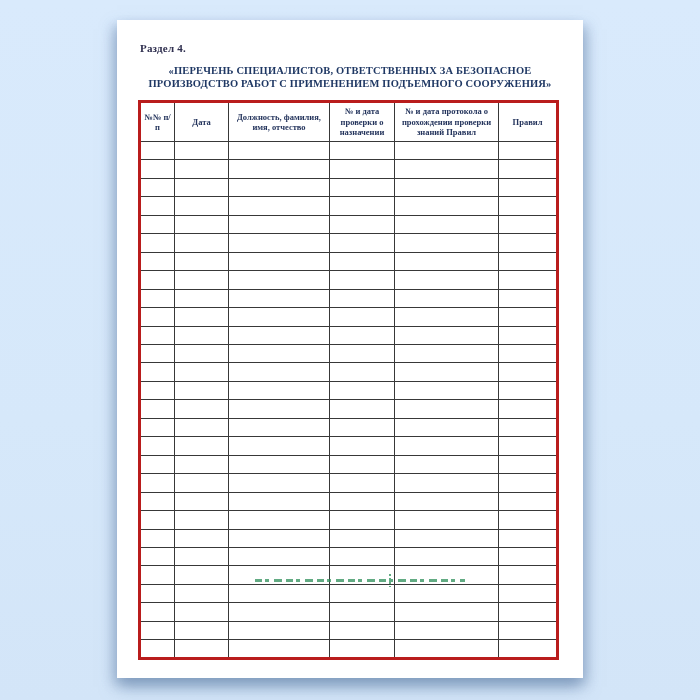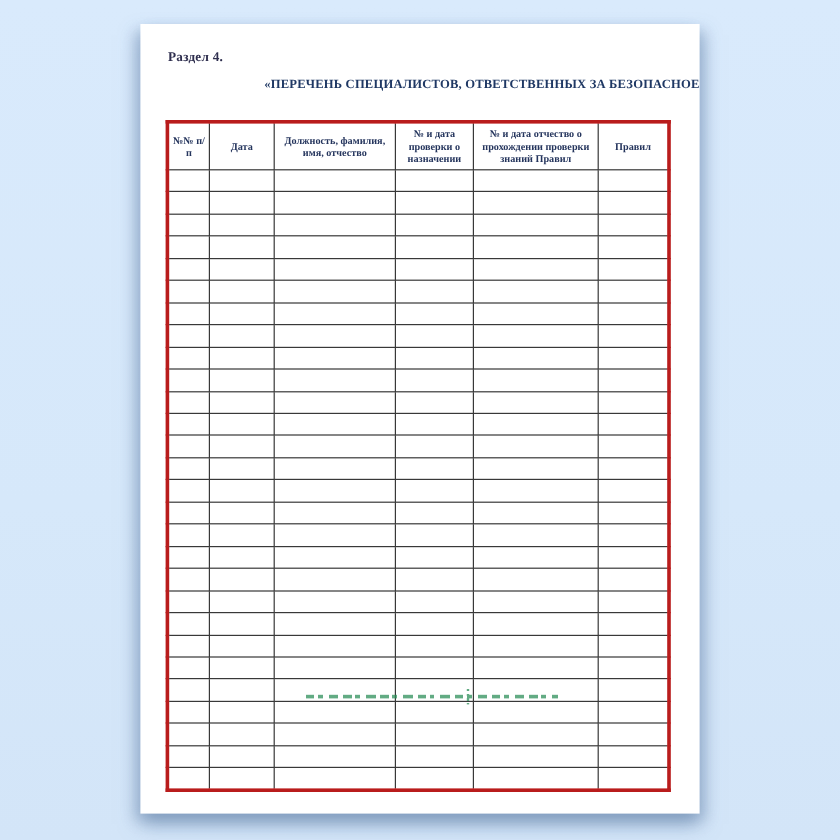--- a/index.html
+++ b/index.html
@@ -18,21 +18,21 @@
                 -5px 6px 10px rgba(104, 134, 173, 0.28),
                 5px 6px 10px rgba(104, 134, 173, 0.28);
   }
   .section-label {
     position: absolute; left: 23px; top: 22px;
     font-size: 11px; font-weight: bold; color: #2f2f4f;
     letter-spacing: 0.2px;
   }
   .doc-title {
     position: absolute; left: 0; right: 0; top: 44px;
-    text-align: right; font-weight: bold; font-size: 10.5px;
+    text-align: center; font-weight: bold; font-size: 10.5px;
     line-height: 13px; color: #1f3864; letter-spacing: 0.15px;
   }
   table.grid {
     position: absolute; left: 21px; top: 80px;
     width: 418px; table-layout: fixed;
     border-collapse: collapse;
     border: 3px solid #b91c1c;
   }
   table.grid th, table.grid td {
     border: 1px solid #383838;
@@ -64,38 +64,39 @@
 </head>
 <body>
 
 <div class="canvas">
   <div class="sheet">
 
     <div class="section-label">Раздел 4.</div>
 
     <div class="doc-title">
       <div>«ПЕРЕЧЕНЬ СПЕЦИАЛИСТОВ, ОТВЕТСТВЕННЫХ ЗА БЕЗОПАСНОЕ</div>
+      <div>ПРОИЗВОДСТВО РАБОТ С ПРИМЕНЕНИЕМ ПОДЪЕМНОГО СООРУЖЕНИЯ»</div>
     </div>
 
     <table class="grid">
       <colgroup id="grid-cols">
           <col style="width: 35px;">
           <col style="width: 54px;">
           <col style="width: 101px;">
           <col style="width: 65px;">
           <col style="width: 104px;">
           <col style="width: 59px;">
         </colgroup>
       <thead id="grid-head">
           <tr>
             <th>№№ п/п</th>
             <th>Дата</th>
             <th>Должность, фамилия, имя, отчество</th>
             <th>№ и дата проверки о назначении</th>
-            <th>№ и дата отчество о прохождении проверки знаний Правил</th>
+            <th>№ и дата протокола о прохождении проверки знаний Правил</th>
             <th>Правил</th>
           </tr>
         </thead>
       <tbody id="grid-body">
           <tr>
             <td>&nbsp;</td>
             <td>&nbsp;</td>
             <td>&nbsp;</td>
             <td>&nbsp;</td>
             <td>&nbsp;</td>

